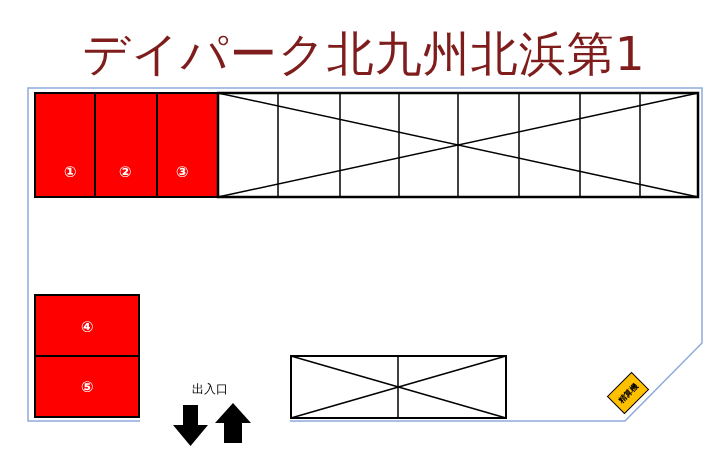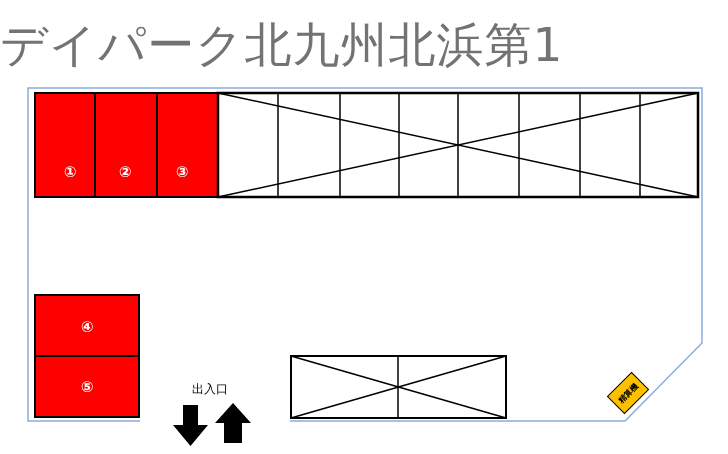--- a/index.html
+++ b/index.html
@@ -1,19 +1,19 @@
 <!DOCTYPE html>
 <html><head>
 <meta charset="utf-8">
 <style>
   html, body { margin: 0; padding: 0; background: #ffffff; }
   body { width: 728px; height: 454px; position: relative; overflow: hidden;
          font-family: "DejaVu Sans", "Liberation Sans", sans-serif; }
-  .title { position: absolute; left: 0; top: 15px; width: 728px; 
-           font-size: 47px; line-height: 60px; color: #737373; letter-spacing: 1px; }
+  .title { position: absolute; left: 0; top: 24px; width: 728px; text-align: center;
+           font-size: 47px; line-height: 60px; color: #7f1d1d; letter-spacing: 1px; }
   svg.map { position: absolute; left: 0; top: 0; }
   .stall-label { fill: #ffffff; font-size: 15px; font-weight: bold; text-anchor: middle;
                  font-family: "DejaVu Sans", sans-serif; }
   .entrance-label { font-size: 12px; fill: #000; text-anchor: middle;
                     font-family: "DejaVu Sans", sans-serif; }
   .sign-label { font-size: 8px; fill: #000; text-anchor: middle; font-weight: bold;
                 font-family: "DejaVu Sans", sans-serif; }
 </style>
 </head>
 <body>

